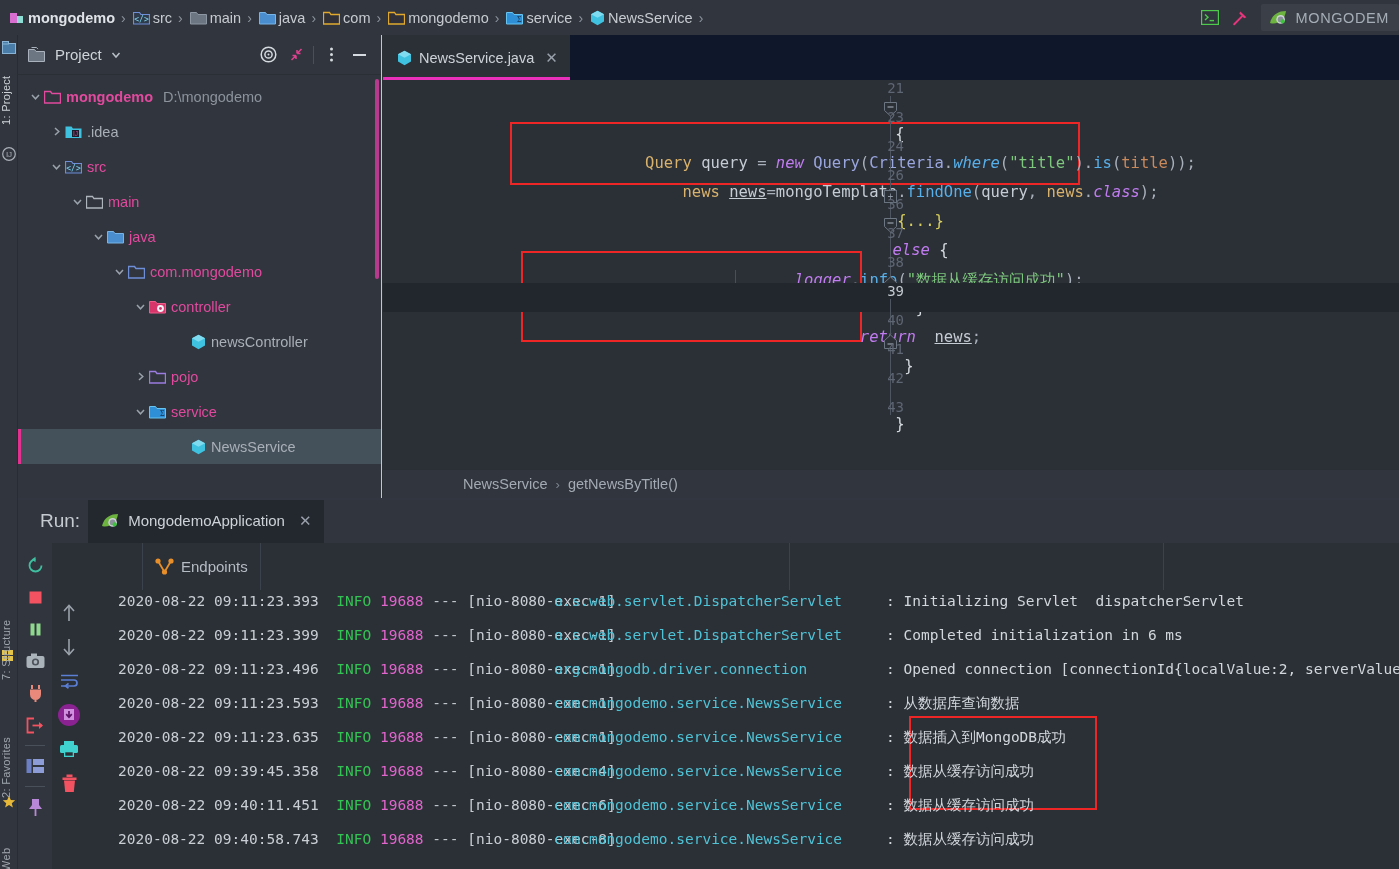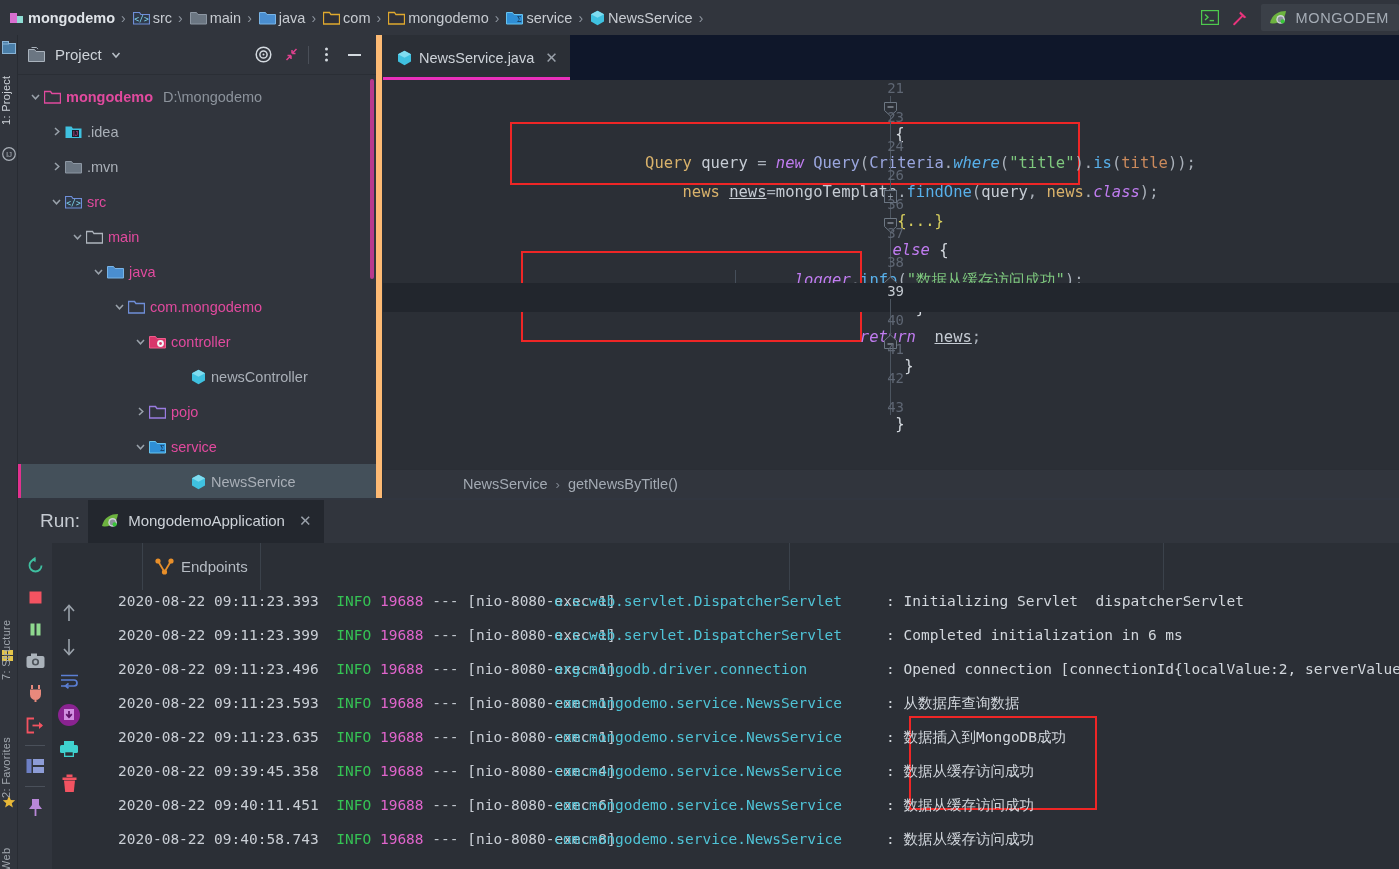--- a/index.html
+++ b/index.html
@@ -43,21 +43,21 @@
     writing-mode:vertical-rl; transform:rotate(180deg);
     font-size:11px; color:#a0a6ae; letter-spacing:.3px;
     text-align:center; white-space:nowrap;
   }
   .vlabel.active{ color:#cfd4da; }
   .railicon{ position:absolute; left:2px; width:14px; height:14px; }
 
   
   .projpanel{
     position:absolute; left:18px; top:35px; width:364px; height:463px;
-    background:#31353d; border-right:6px solid #fdba74;
+    background:#31353d; border-right:1px solid #fdba74;
   }
   .proj-header{
     height:40px; display:flex; align-items:center; padding:0 8px 0 10px;
     border-bottom:1px solid #2a2e35;
   }
   .proj-title{ font-size:15px; color:#cfd4da; margin-left:8px; }
   .proj-header .spacer{ flex:1; }
   .ph-btn{ width:28px; height:28px; display:flex; align-items:center; justify-content:center; }
   .ph-divider{ width:1px; height:18px; background:#4a4f58; margin:0 3px; }
 
@@ -394,32 +394,20 @@
               <path d="M0.5 2.5 h6 l1.4 2 h8.6 v9.5 h-16 z" fill="#3fc1e0"></path>
               <rect x="7" y="6" width="7" height="7" fill="#1c1f2b"></rect>
               <text x="10.5" y="12" font-size="6.5" fill="#e14a9e" text-anchor="middle" font-family="sans-serif">IJ</text>
             </svg></span>
           <span class="tlabel grey">.idea</span>
         </div>
         <div class="trow">
           <span style="width:21px;flex:0 0 auto;"></span>
           <span class="arrow">
             <svg width="11" height="11" viewBox="0 0 11 11">
-              <path d="M4 2 L7.8 5.5 L4 9" fill="none" stroke="#9aa2ab" stroke-width="1.5"></path>
-            </svg>
-          </span>
-          <span class="ico"><svg width="17" height="15" viewBox="0 0 17 15">
-              <path d="M0.5 2.5 h6 l1.4 2 h8.6 v9.5 h-16 z" fill="#6b7682" stroke="#8d97a3"></path>
-            </svg></span>
-          <span class="tlabel grey">.mvn</span>
-        </div>
-        <div class="trow">
-          <span style="width:21px;flex:0 0 auto;"></span>
-          <span class="arrow">
-            <svg width="11" height="11" viewBox="0 0 11 11">
               <path d="M2 4 L5.5 7.8 L9 4" fill="none" stroke="#9aa2ab" stroke-width="1.5"></path>
             </svg>
           </span>
           <span class="ico"><svg width="17" height="15" viewBox="0 0 17 15">
               <path d="M0.5 2.5 h6 l1.4 2 h8.6 v9.5 h-16 z" fill="#2f3a4a" stroke="#6f8ed8" stroke-width="1.2"></path>
               <text x="8.5" y="11.5" font-size="8" fill="#7fd4ec" text-anchor="middle" font-family="monospace">&lt;/&gt;</text>
             </svg></span>
           <span class="tlabel pink2">src</span>
         </div>
         <div class="trow">

